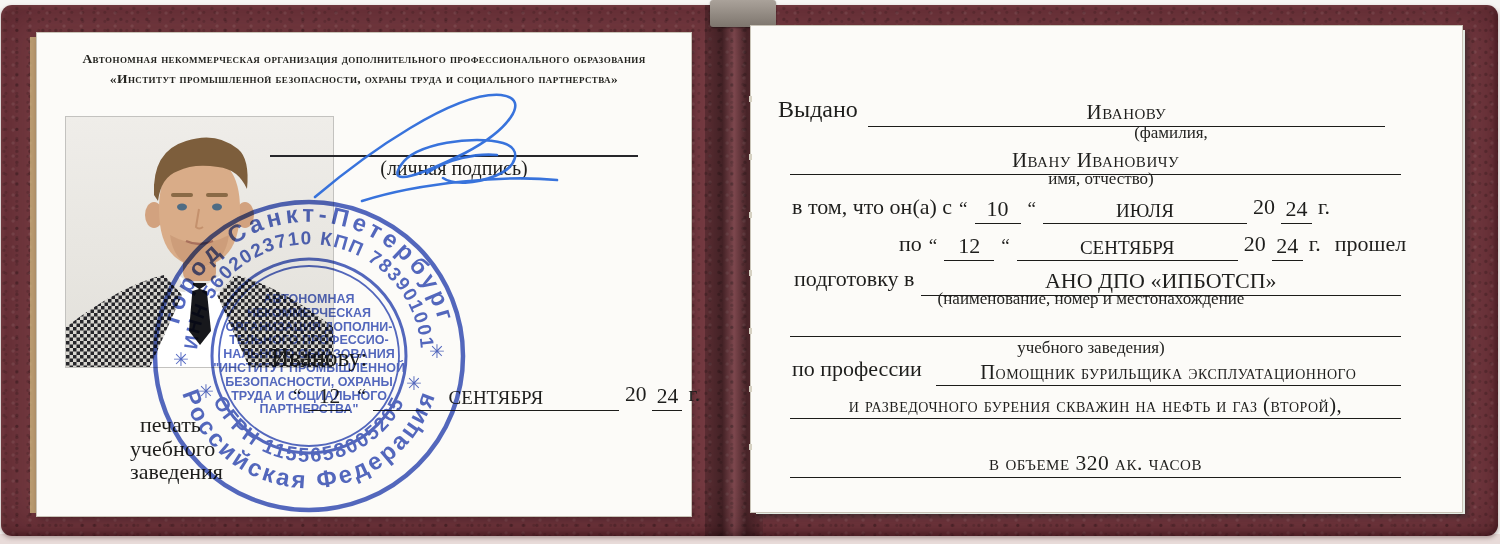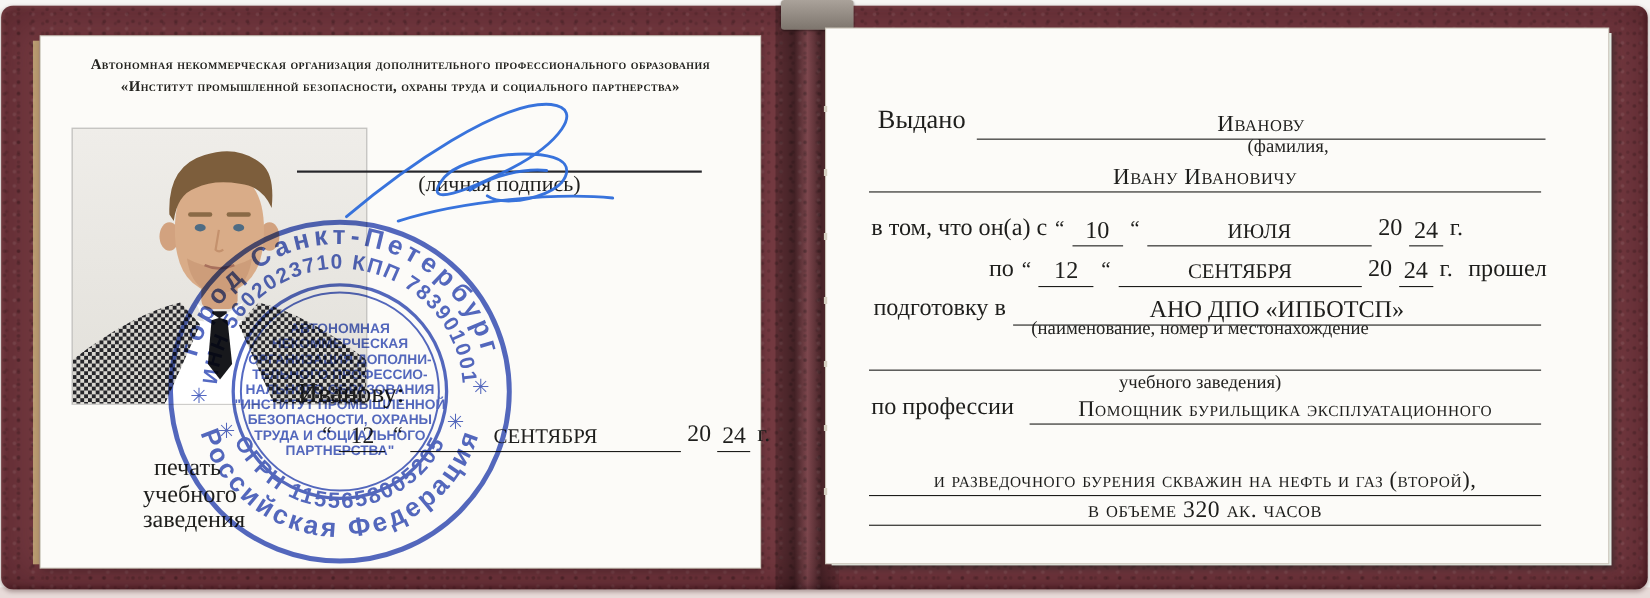--- a/index.html
+++ b/index.html
@@ -63,33 +63,33 @@
   .seal-note{left:93px;top:342px;font-size:22px;line-height:23.5px;margin-top:38px;}
   .seal-note .ind{padding-left:10px;}
   .date-row-left{left:255px;top:347px;font-size:21.5px;}
   .stamp-svg{left:107px;top:158px;mix-blend-mode:multiply;opacity:.88;z-index:7;}
 
   
   .title-row{left:166px;top:26px;gap:16px;}
   .title-main{font-size:27px;font-weight:bold;letter-spacing:1.5px;}
   .title-no{font-size:25px;font-weight:bold;}
   .num-fill{width:150px;font-size:23px;}
-  .r-vydano{left:47px;top:70px;width:607px;}
+  .r-vydano{left:27px;top:70px;width:607px;}
   .r-vydano .lbl{font-size:24px;margin-right:4px;}
   .cap-fam{left:220px;top:97px;width:400px;}
   .r-name{left:39px;top:118px;width:611px;}
   .cap-name{left:170px;top:143px;width:360px;}
   .r-from{left:41px;top:166px;font-size:22px;}
   .r-to{left:148px;top:203px;font-size:22px;}
   .r-train{left:43px;top:238px;width:607px;}
   .cap-org1{left:140px;top:263px;width:400px;}
   .r-blank{left:39px;top:288px;width:611px;height:22px;border-bottom:1.7px solid #1c1c1a;}
   .cap-org2{left:160px;top:312px;width:360px;}
   .r-prof{left:41px;top:330px;width:609px;}
-  .r-prof2{left:39px;top:396px;width:611px;text-align:right;}
+  .r-prof2{left:39px;top:364px;width:611px;text-align:right;}
   .r-vol{left:39px;top:421px;width:611px;}
 </style>
 </head>
 <body>
 
 <div class="scene">
   <div class="top-bg"></div>
   <div class="table-bg"></div>
   <div class="cover"></div>
   <div class="spine"></div>
@@ -215,20 +215,21 @@
           <span>Иванову</span>
         </span>
     </div>
     <div class="abs cap cap-fam center">(фамилия,</div>
 
     <div class="abs row r-name">
       <span class="fill grow sc val21">
           <span>Ивану Ивановичу</span>
         </span>
     </div>
+    <div class="abs cap cap-name center">имя, отчество)</div>
 
     <div class="abs row r-from">
       <span>в том, что он(а) с</span>
       <span class="q">“</span>
       <span class="fill" style="width:40px">
           <span>10</span>
         </span>
       <span class="q">“</span>
       <span class="fill" style="width:198px;font-size:19px">
           <span>ИЮЛЯ</span>

